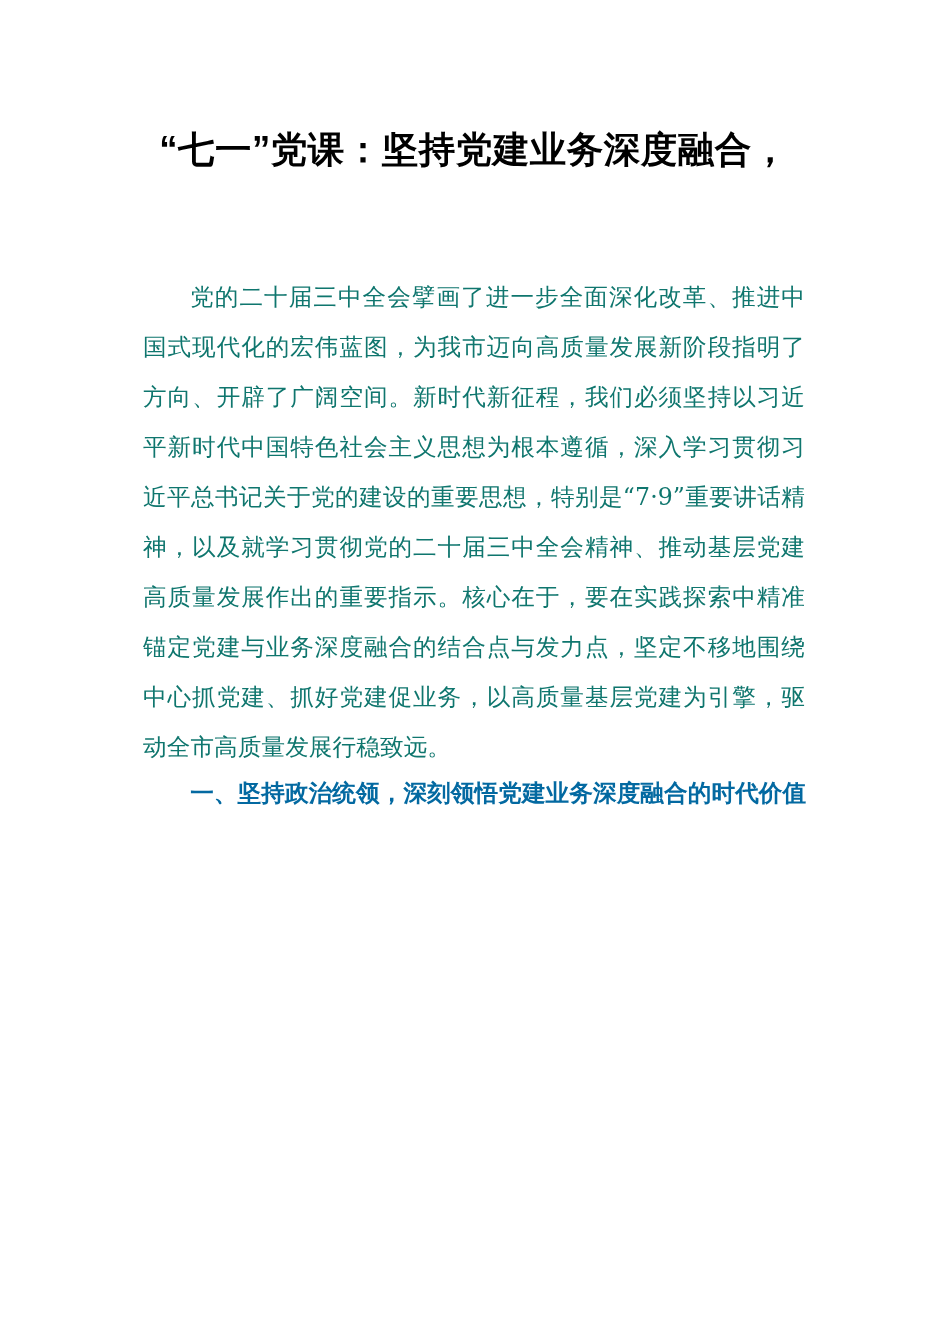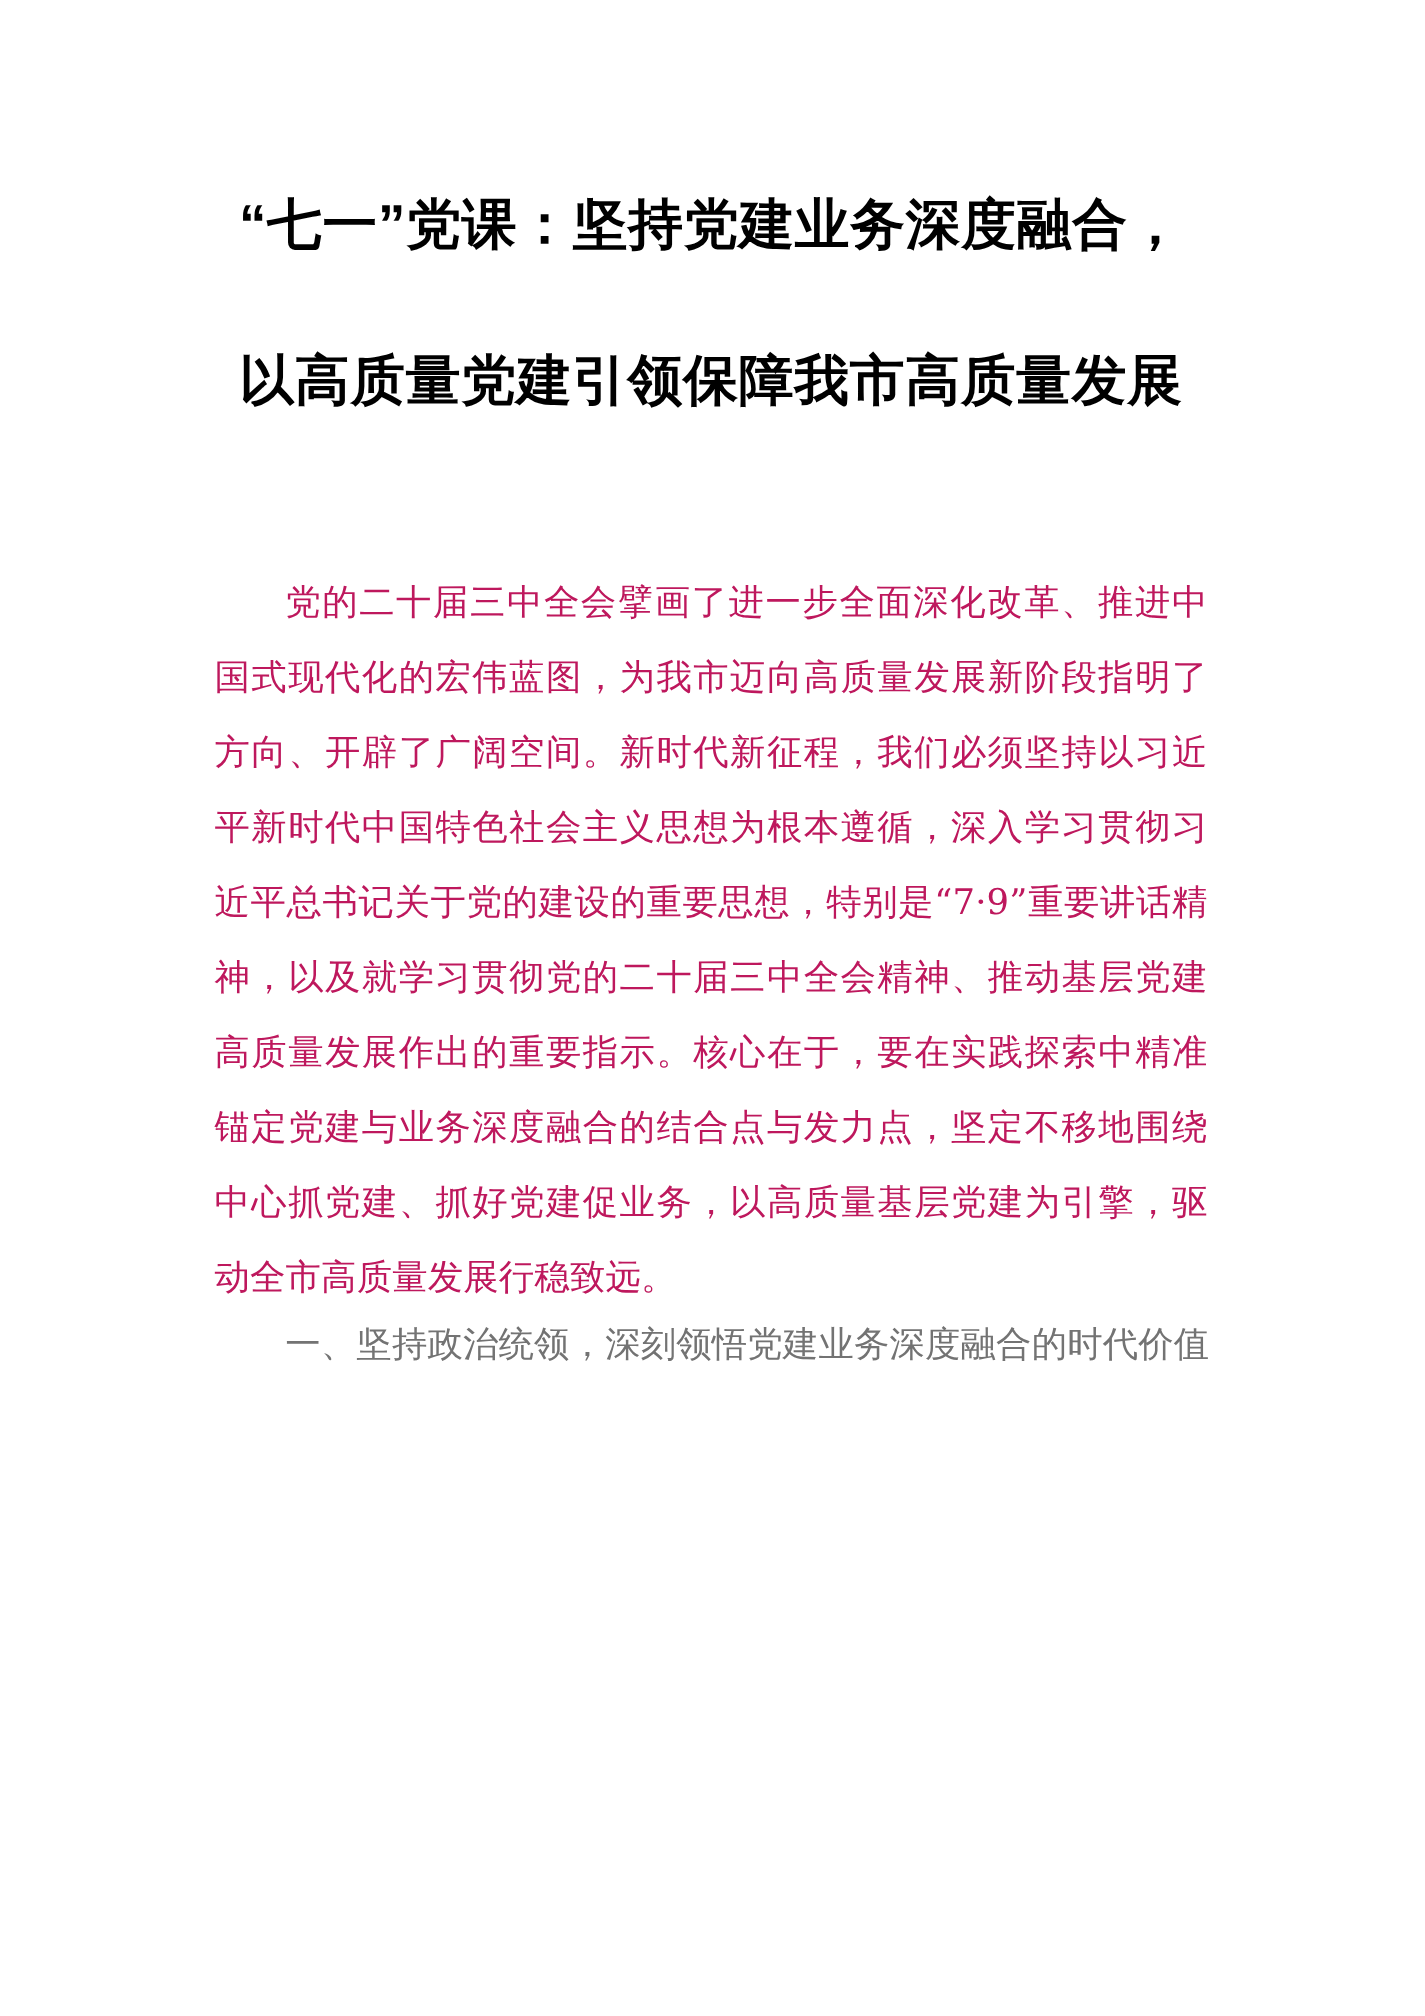--- a/index.html
+++ b/index.html
@@ -49,55 +49,54 @@
   .doc-title .tline-2 { margin-top: 0px; }
 
   
   .title-gap { height: 46px; }
 
   
   .body-para {
     font-family: "DejaVu Serif", "Liberation Serif", serif;
     font-size: 23.6px;
     line-height: 50px;
-    color: #be185d;
+    color: #0f766e;
     text-align: justify;
     text-justify: inter-character;
     text-indent: 47.2px;
     margin: 0;
     letter-spacing: 0.1px;
     word-break: break-all;
   }
 
   
   .section-heading {
     font-family: "Liberation Sans", "DejaVu Sans", sans-serif;
-    font-weight: 400;
+    font-weight: 700;
     font-size: 23.6px;
     line-height: 47px;
-    color: #737373;
+    color: #0369a1;
     text-indent: 47.2px;
     margin: 0;
     letter-spacing: 0.1px;
     white-space: nowrap;
   }
 
   
   .heading-wrap { margin-top: -2px; }
   .after-heading { margin-top: -3px; }
 </style>
 </head>
 <body>
 
 <div id="page">
   <div id="content">
 
     <h1 class="doc-title">
       <span class="tline tline-1">“七一”党课：坚持党建业务深度融合，</span>
-      <span class="tline tline-2">以高质量党建引领保障我市高质量发展</span>
     </h1>
 
     <div class="title-gap"></div>
 
     <p class="body-para">党的二十届三中全会擘画了进一步全面深化改革、推进中国式现代化的宏伟蓝图，为我市迈向高质量发展新阶段指明了方向、开辟了广阔空间。新时代新征程，我们必须坚持以习近平新时代中国特色社会主义思想为根本遵循，深入学习贯彻习近平总书记关于党的建设的重要思想，特别是“7·9”重要讲话精神，以及就学习贯彻党的二十届三中全会精神、推动基层党建高质量发展作出的重要指示。核心在于，要在实践探索中精准锚定党建与业务深度融合的结合点与发力点，坚定不移地围绕中心抓党建、抓好党建促业务，以高质量基层党建为引擎，驱动全市高质量发展行稳致远。</p>
 
     <div class="heading-wrap">
       <p class="section-heading">一、坚持政治统领，深刻领悟党建业务深度融合的时代价值</p>
     </div>
 

